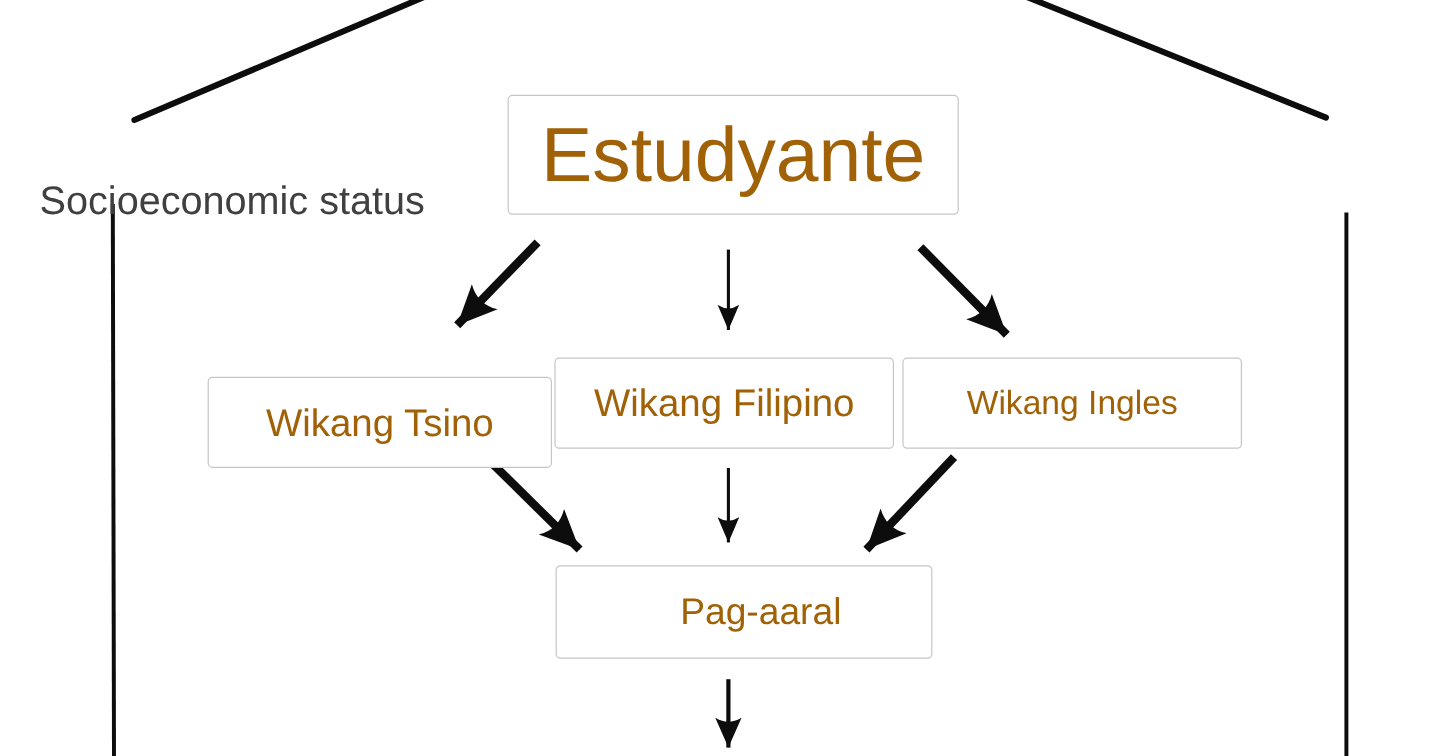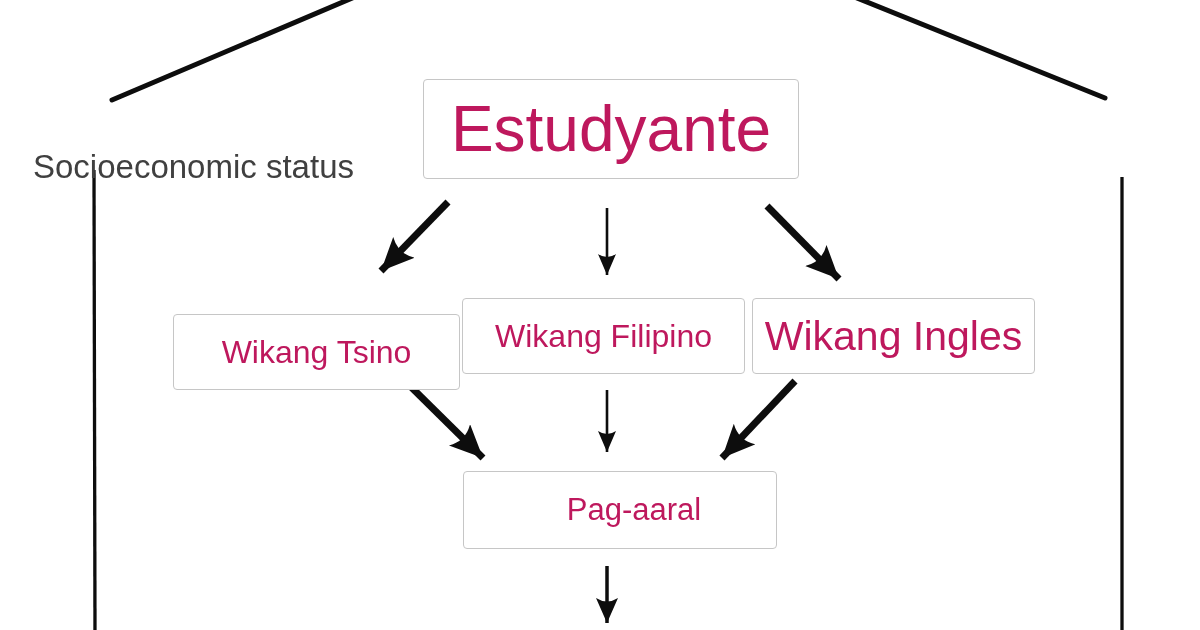--- a/index.html
+++ b/index.html
@@ -23,27 +23,27 @@
     height: 630px;
   }
   .node {
     position: absolute;
     background: #ffffff;
     border: 1.5px solid #c6c6c6;
     border-radius: 4px;
     display: flex;
     align-items: center;
     justify-content: center;
-    color: #be185d;
+    color: #a16207;
     white-space: nowrap;
   }
   .node-estudyante { left: 423px; top: 79px;  width: 374px; height: 98px; font-size: 64px; }
   .node-tsino      { left: 173px; top: 298px; width: 285px; height: 74px; font-size: 32px; margin-top: 16px; }
   .node-filipino   { left: 462px; top: 298px; width: 281px; height: 74px; font-size: 32px; }
-  .node-ingles     { left: 752px; top: 298px; width: 281px; height: 74px; font-size: 41px; }
+  .node-ingles     { left: 752px; top: 298px; width: 281px; height: 74px; font-size: 28px; }
   .node-pagaaral   { left: 463px; top: 471px; width: 284px; height: 76px; font-size: 31px; padding-left: 28px; }
   .side-label {
     position: absolute;
     font-size: 33px;
     color: #404040;
     white-space: nowrap;
     margin-top: 36px;
   }
   .label-left  { left: 33px;  top: 112px; }
   .label-right { left: 948px; top: 116px; }

